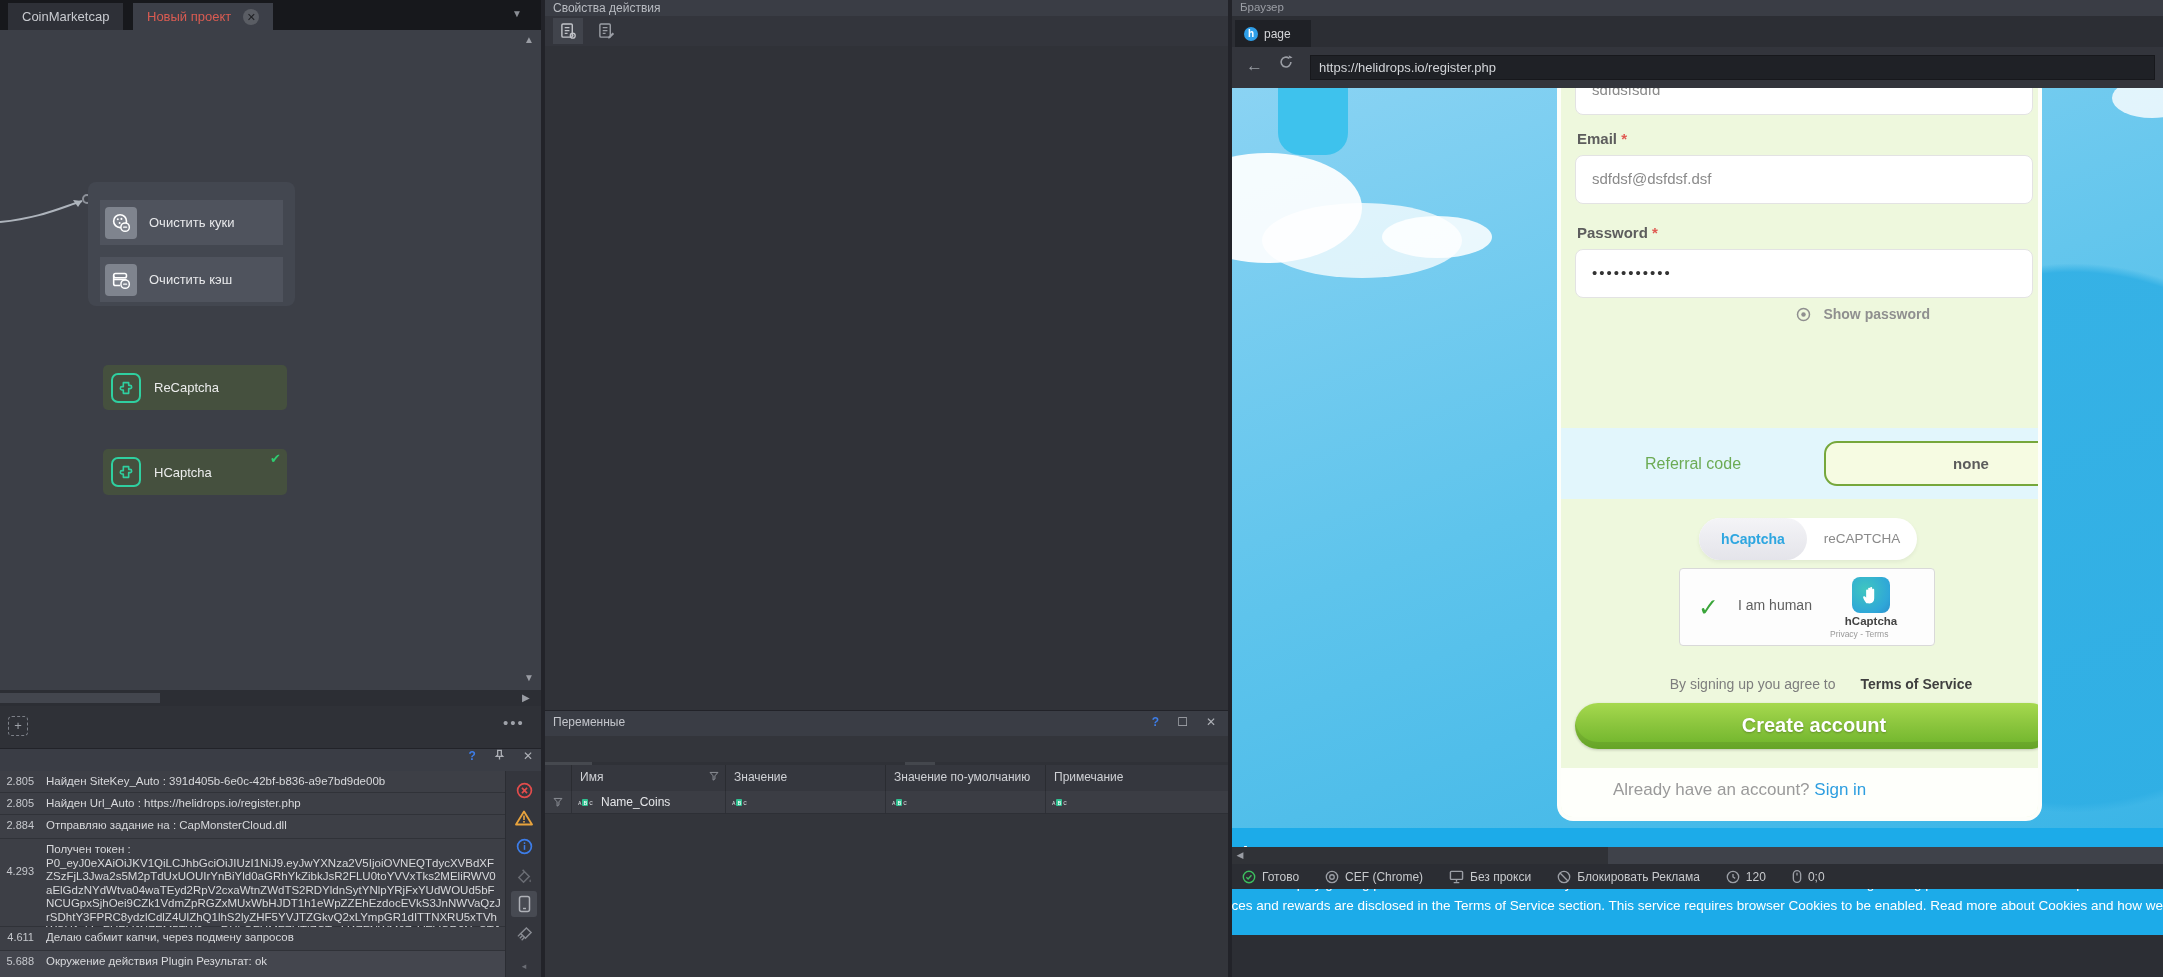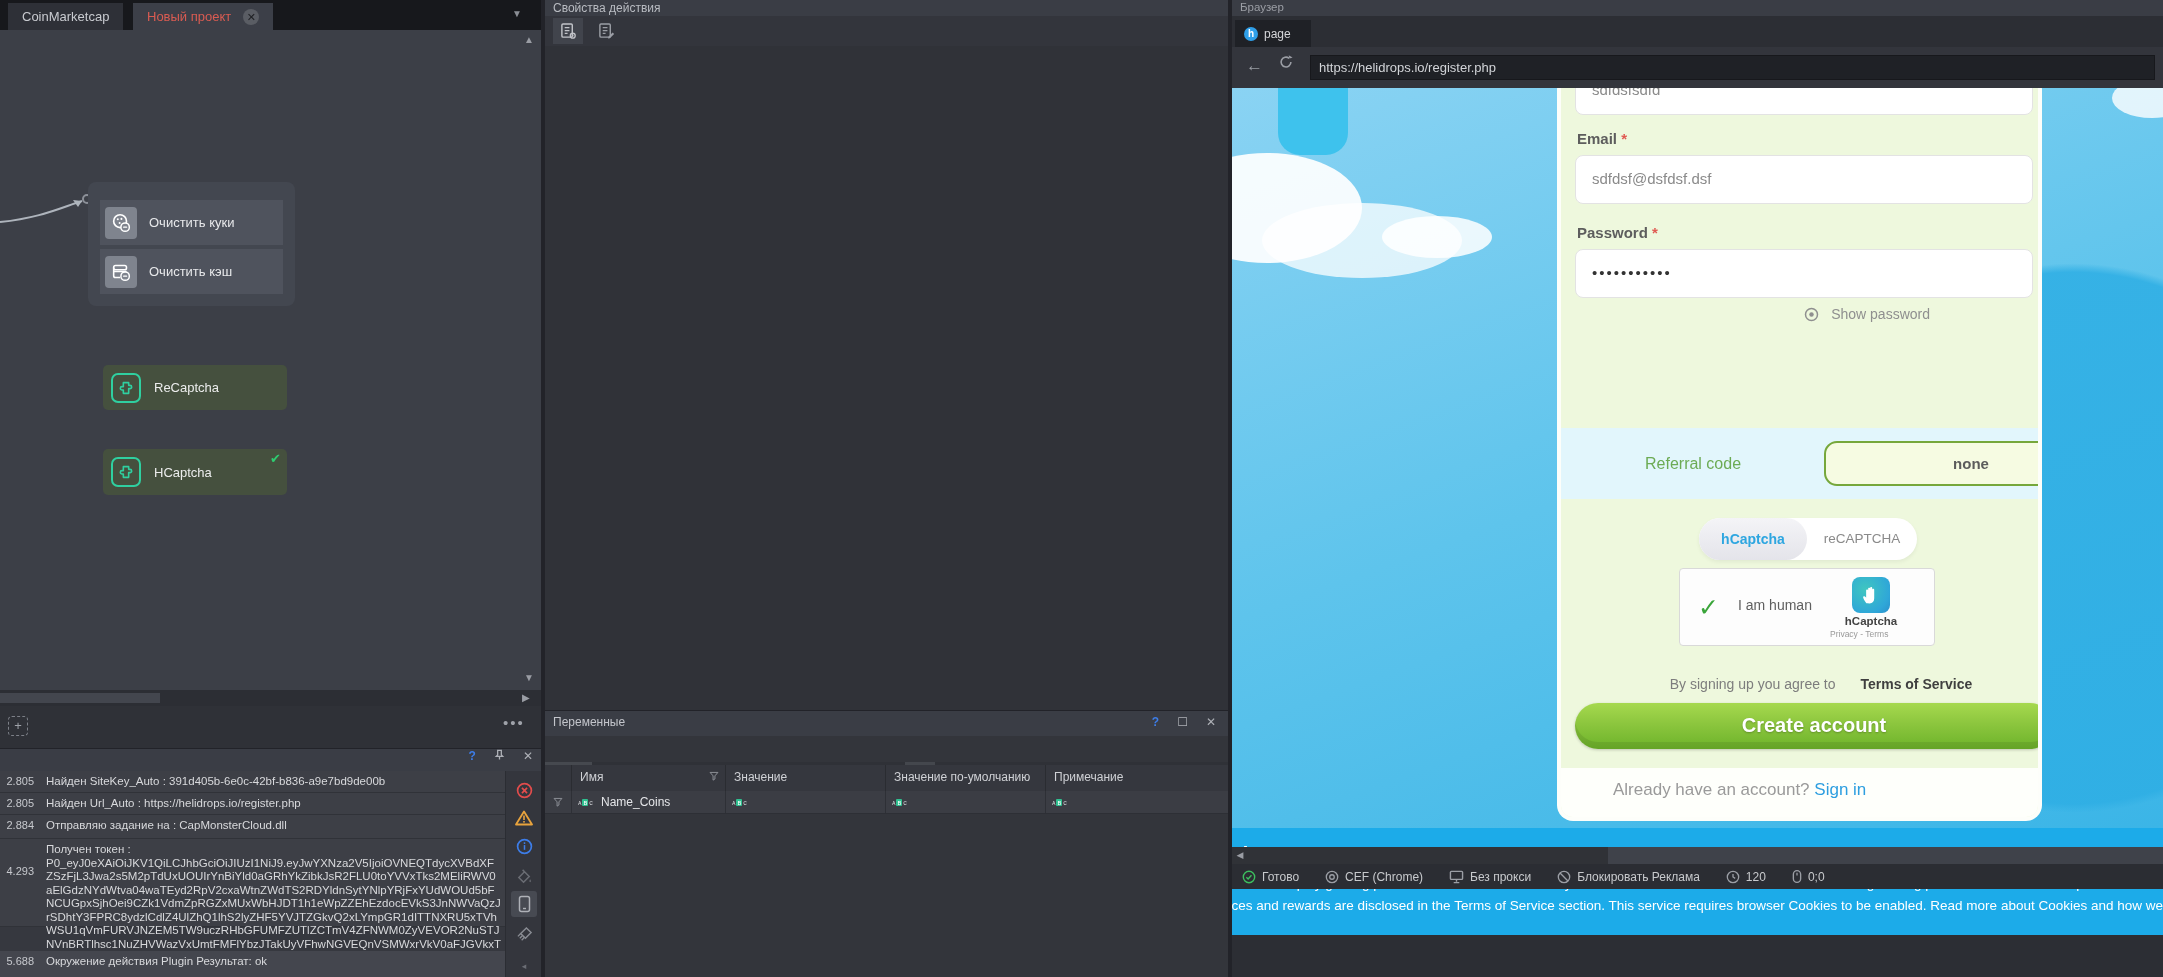--- a/index.html
+++ b/index.html
@@ -103,21 +103,21 @@
   #cloud1b{left:30px;top:115px;width:200px;height:75px;opacity:.75;}
   #cloud1c{left:150px;top:128px;width:110px;height:42px;opacity:.85;}
   #cloud2{left:880px;top:-10px;width:80px;height:40px;opacity:.8;}
 
   #card{left:325px;top:-14px;width:485px;height:747px;background:#eef8dd;border-radius:16px;
     border:4px solid rgba(255,255,255,.85);overflow:hidden;}
   .fld{left:14px;width:458px;height:49px;background:#fff;border:1px solid #e3e3e3;border-radius:8px;
     font-size:15px;color:#8a8a8a;padding:14px 16px;}
   .flabel{left:16px;font-size:15px;font-weight:bold;color:#5d5d5d;}
   .req{color:#e05a52;}
-  #show-pw{right:108px;font-size:14px;color:#8f8f8f;display:flex;gap:12px;align-items:center;}
+  #show-pw{right:108px;font-size:14px;color:#8f8f8f;display:flex;gap:12px;align-items:center;font-weight:bold;}
   #ref-band{left:0;top:350px;width:575px;height:71px;background:#e2f6fc;display:flex;align-items:center;}
   #ref-label{margin-left:84px;font-size:16px;color:#6cab54;}
   #ref-pill{position:absolute;left:263px;top:13px;width:294px;height:45px;background:#f6fbe2;
     border:2px solid #76a73b;border-radius:13px;text-align:center;font-size:15px;color:#5c5c5c;
     line-height:42px;font-weight:bold;}
   #cap-tabs{left:138px;top:440px;width:218px;height:42px;background:#fff;border-radius:21px;
     display:flex;box-shadow:0 2px 4px rgba(0,0,0,.06);}
   #cap-tab-h{width:108px;height:42px;background:linear-gradient(#f4f4f7,#e4e4ea);border-radius:21px;
     text-align:center;line-height:42px;font-size:14px;font-weight:bold;color:#2ea6e0;}
   #cap-tab-r{flex:1;text-align:center;line-height:42px;font-size:13.5px;color:#8a8a8a;}
@@ -185,21 +185,21 @@
               <circle cx="11" cy="10" r="7" fill="none" stroke="#fff" stroke-width="1.8"></circle>
               <circle cx="8.5" cy="8" r="1.1" fill="#fff"></circle>
                 <circle cx="12.5" cy="7.5" r="1.1" fill="#fff"></circle>
               <circle cx="10.5" cy="12" r="1.1" fill="#fff"></circle>
               <circle cx="16.5" cy="16.5" r="4.6" fill="#7f848e" stroke="#fff" stroke-width="1.6"></circle>
               <rect x="14.2" y="15.7" width="4.6" height="1.6" rx="0.8" fill="#fff"></rect>
             </svg>
           </span>
           <span class="grp-label txt">Очистить куки</span>
         </div>
-        <div class="grp-row abs" style="top:67px">
+        <div class="grp-row abs" style="top:75px">
           <span class="grp-ico">
             <svg width="22" height="22" viewBox="0 0 24 24">
               <rect x="4" y="5" width="14" height="4.5" rx="2" fill="none" stroke="#fff" stroke-width="1.7"></rect>
               <path d="M4 11.5 h14 M4 7 v9 a2 2 0 0 0 2 2 h5" fill="none" stroke="#fff" stroke-width="1.7"></path>
               <circle cx="16.5" cy="16.5" r="4.6" fill="#7f848e" stroke="#fff" stroke-width="1.6"></circle>
               <rect x="14.2" y="15.7" width="4.6" height="1.6" rx="0.8" fill="#fff"></rect>
             </svg>
           </span>
           <span class="grp-label txt">Очистить кэш</span>
         </div>
@@ -262,20 +262,24 @@
       <div class="log-row abs" style="top:66px;height:24px">
         <span class="log-time">2.884</span>
         <span class="log-msg txt">Отправляю задание на : CapMonsterCloud.dll</span>
       </div>
       <div class="log-row abs" style="top:90px;height:88px">
         <span class="log-time" style="padding-top:26px">4.293</span>
         <span class="log-msg log-token"><span>Получен токен :</span><br>
           <span>P0_eyJ0eXAiOiJKV1QiLCJhbGciOiJIUzI1NiJ9.eyJwYXNza2V5IjoiOVNEQTdycXVBdXFZSzFjL3Jwa2s5M2pTdUxUOUIrYnBiYld0aGRhYkZibkJsR2FLU0toYVVxTks2MEliRWV0aElGdzNYdWtva04waTEyd2RpV2cxaWtnZWdTS2RDYldnSytYNlpYRjFxYUdWOUd5bFNCUGpxSjhOei9CZk1VdmZpRGZxMUxWbHJDT1h1eWpZZEhEzdocEVkS3JnNWVaQzJrSDhtY3FPRC8ydzlCdlZ4UlZhQ1lhS2lyZHF5YVJTZGkvQ2xLYmpGR1dITTNXRU5xTVhWSU1qVmFURVJNZEM5TW9uczRHbGFUMFZUTlZCTmV4ZFNWM0ZyVEVOR2NuSTJNVnBRTlhsc1NuZHVWazVxUmtFMFlYbzJTakUyVFhwNGVEQnVSMWxrVkV0aFJGVkxTMDR5V21aSlptUmxkemxwV2pKdlJHZzVWRWhzWTA</span>
         </span>
       </div>
+      <div class="log-row abs" style="top:178px;height:24px">
+        <span class="log-time">4.611</span>
+        <span class="log-msg txt">Делаю сабмит капчи, через подмену запросов</span>
+      </div>
       <div class="log-row abs" style="top:202px;height:27px;background:#44464e">
         <span class="log-time">5.688</span>
         <span class="log-msg txt">Окружение действия Plugin Результат: ok</span>
       </div>
 
       <div id="log-strip" class="abs">
         <span class="strip-ico abs" style="top:6px">
           <svg width="17" height="17" viewBox="0 0 18 18">
               <circle cx="9" cy="9" r="7.3" fill="none" stroke="#e24c4c" stroke-width="1.8"></circle>
               <path d="M6.3 6.3l5.4 5.4M11.7 6.3l-5.4 5.4" stroke="#e24c4c" stroke-width="1.8"></path>

